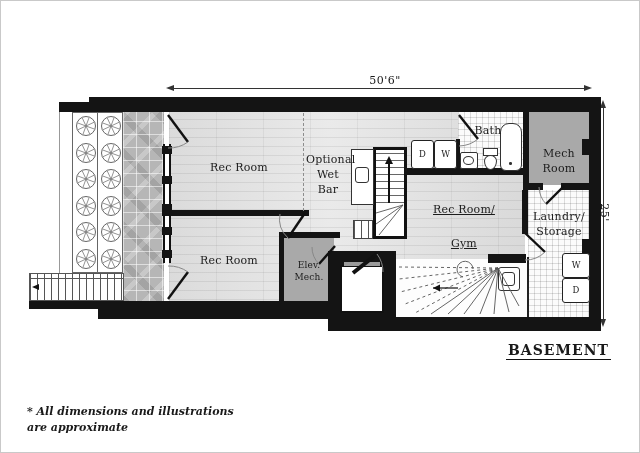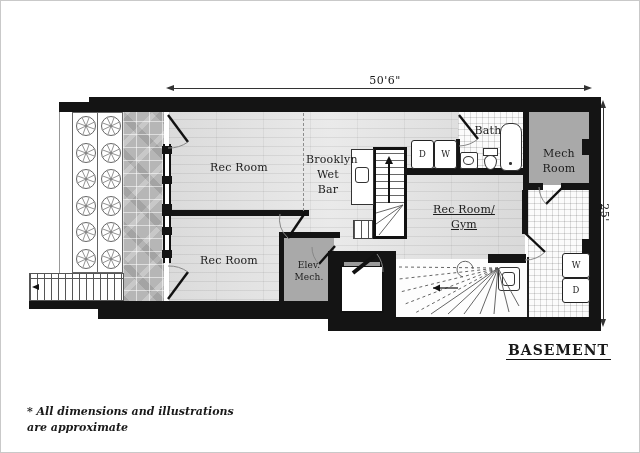--- a/index.html
+++ b/index.html
@@ -316,27 +316,31 @@
       <path d="M462,276 a8,8 0 1 1 10,-8"></path>
     </g>
     <g>
       <line x1="457" y1="287" x2="432" y2="287" stroke="#111" stroke-width="1.2"></line>
       <polygon points="432,287 439,283.5 439,290.5" fill="#111"></polygon>
     </g>
   </svg>
 
   <div class="lbl" style="left:196px;top:160px;width:84px;">Rec Room</div>
   <div class="lbl" style="left:186px;top:253px;width:84px;">Rec Room</div>
-  <div class="lbl" style="left:305px;top:152px;width:44px;">Brooklyn Wet Bar</div>
+  <div class="lbl" style="left:305px;top:152px;width:44px;">Optional Wet Bar</div>
   <div class="lbl" style="left:424px;top:202px;width:78px;text-decoration:underline;">
     <span style="display:block;">Rec Room/</span>
-    <span style="display:block;">Gym</span>
+    <span style="display:block;margin-top:19px;">Gym</span>
   </div>
   <div class="lbl" style="left:471px;top:123px;width:32px;">Bath</div>
   <div class="lbl" style="left:528px;top:146px;width:60px;">Mech Room</div>
+  <div class="lbl" style="left:528px;top:209px;width:60px;">
+    <span style="display:block;">Laundry/</span>
+    <span style="display:block;">Storage</span>
+  </div>
   <div class="lbl" style="left:284px;top:258px;width:48px;font-size:9px;">
     <span style="display:block;">Elev.</span>
     <span style="display:block;">Mech.</span>
   </div>
 
   <div class="basement"><span>BASEMENT</span></div>
   <div class="disclaimer">* All dimensions and illustrations are approximate</div>
 
 </div>
 

